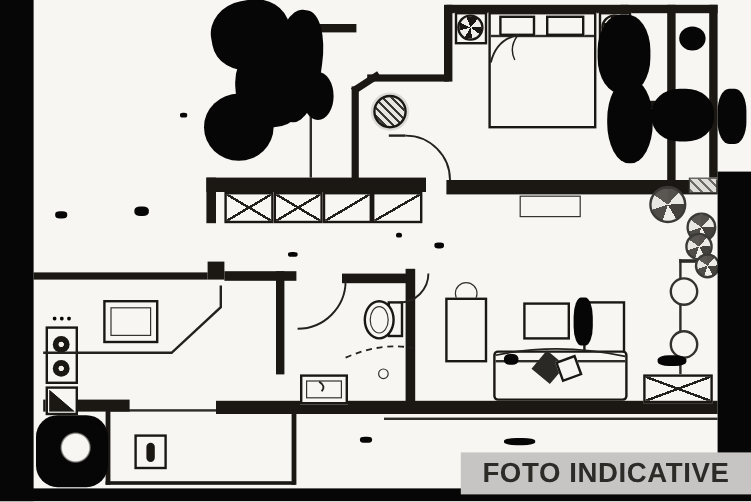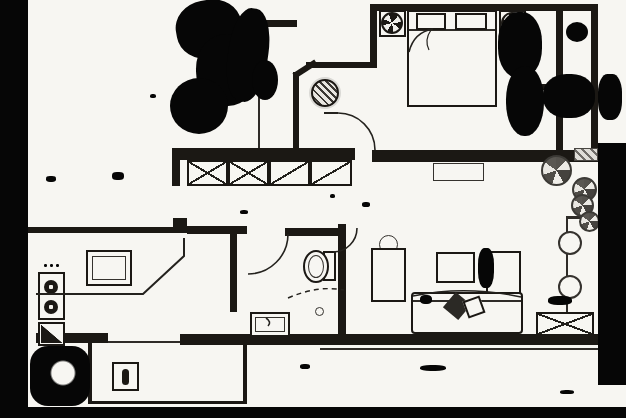--- a/index.html
+++ b/index.html
@@ -175,14 +175,17 @@
   <div class="speck" style="left:548px;top:296px;width:24px;height:9px;"></div>
   <div class="speck" style="left:420px;top:365px;width:26px;height:6px;"></div>
   <div class="speck" style="left:300px;top:364px;width:10px;height:5px;"></div>
   <div class="speck" style="left:560px;top:390px;width:14px;height:4px;"></div>
   <div class="speck" style="left:240px;top:210px;width:8px;height:4px;"></div>
 
   <div class="strip" style="left:0px;top:0px;width:28px;height:418px;"></div>
   <div class="strip" style="left:0px;top:407px;width:626px;height:11px;"></div>
   <div class="strip" style="left:598px;top:143px;width:28px;height:242px;"></div>
 
+  <div id="banner">
+    <span>FOTO INDICATIVE</span>
+  </div>
 
 </div>
 
 </body></html>

